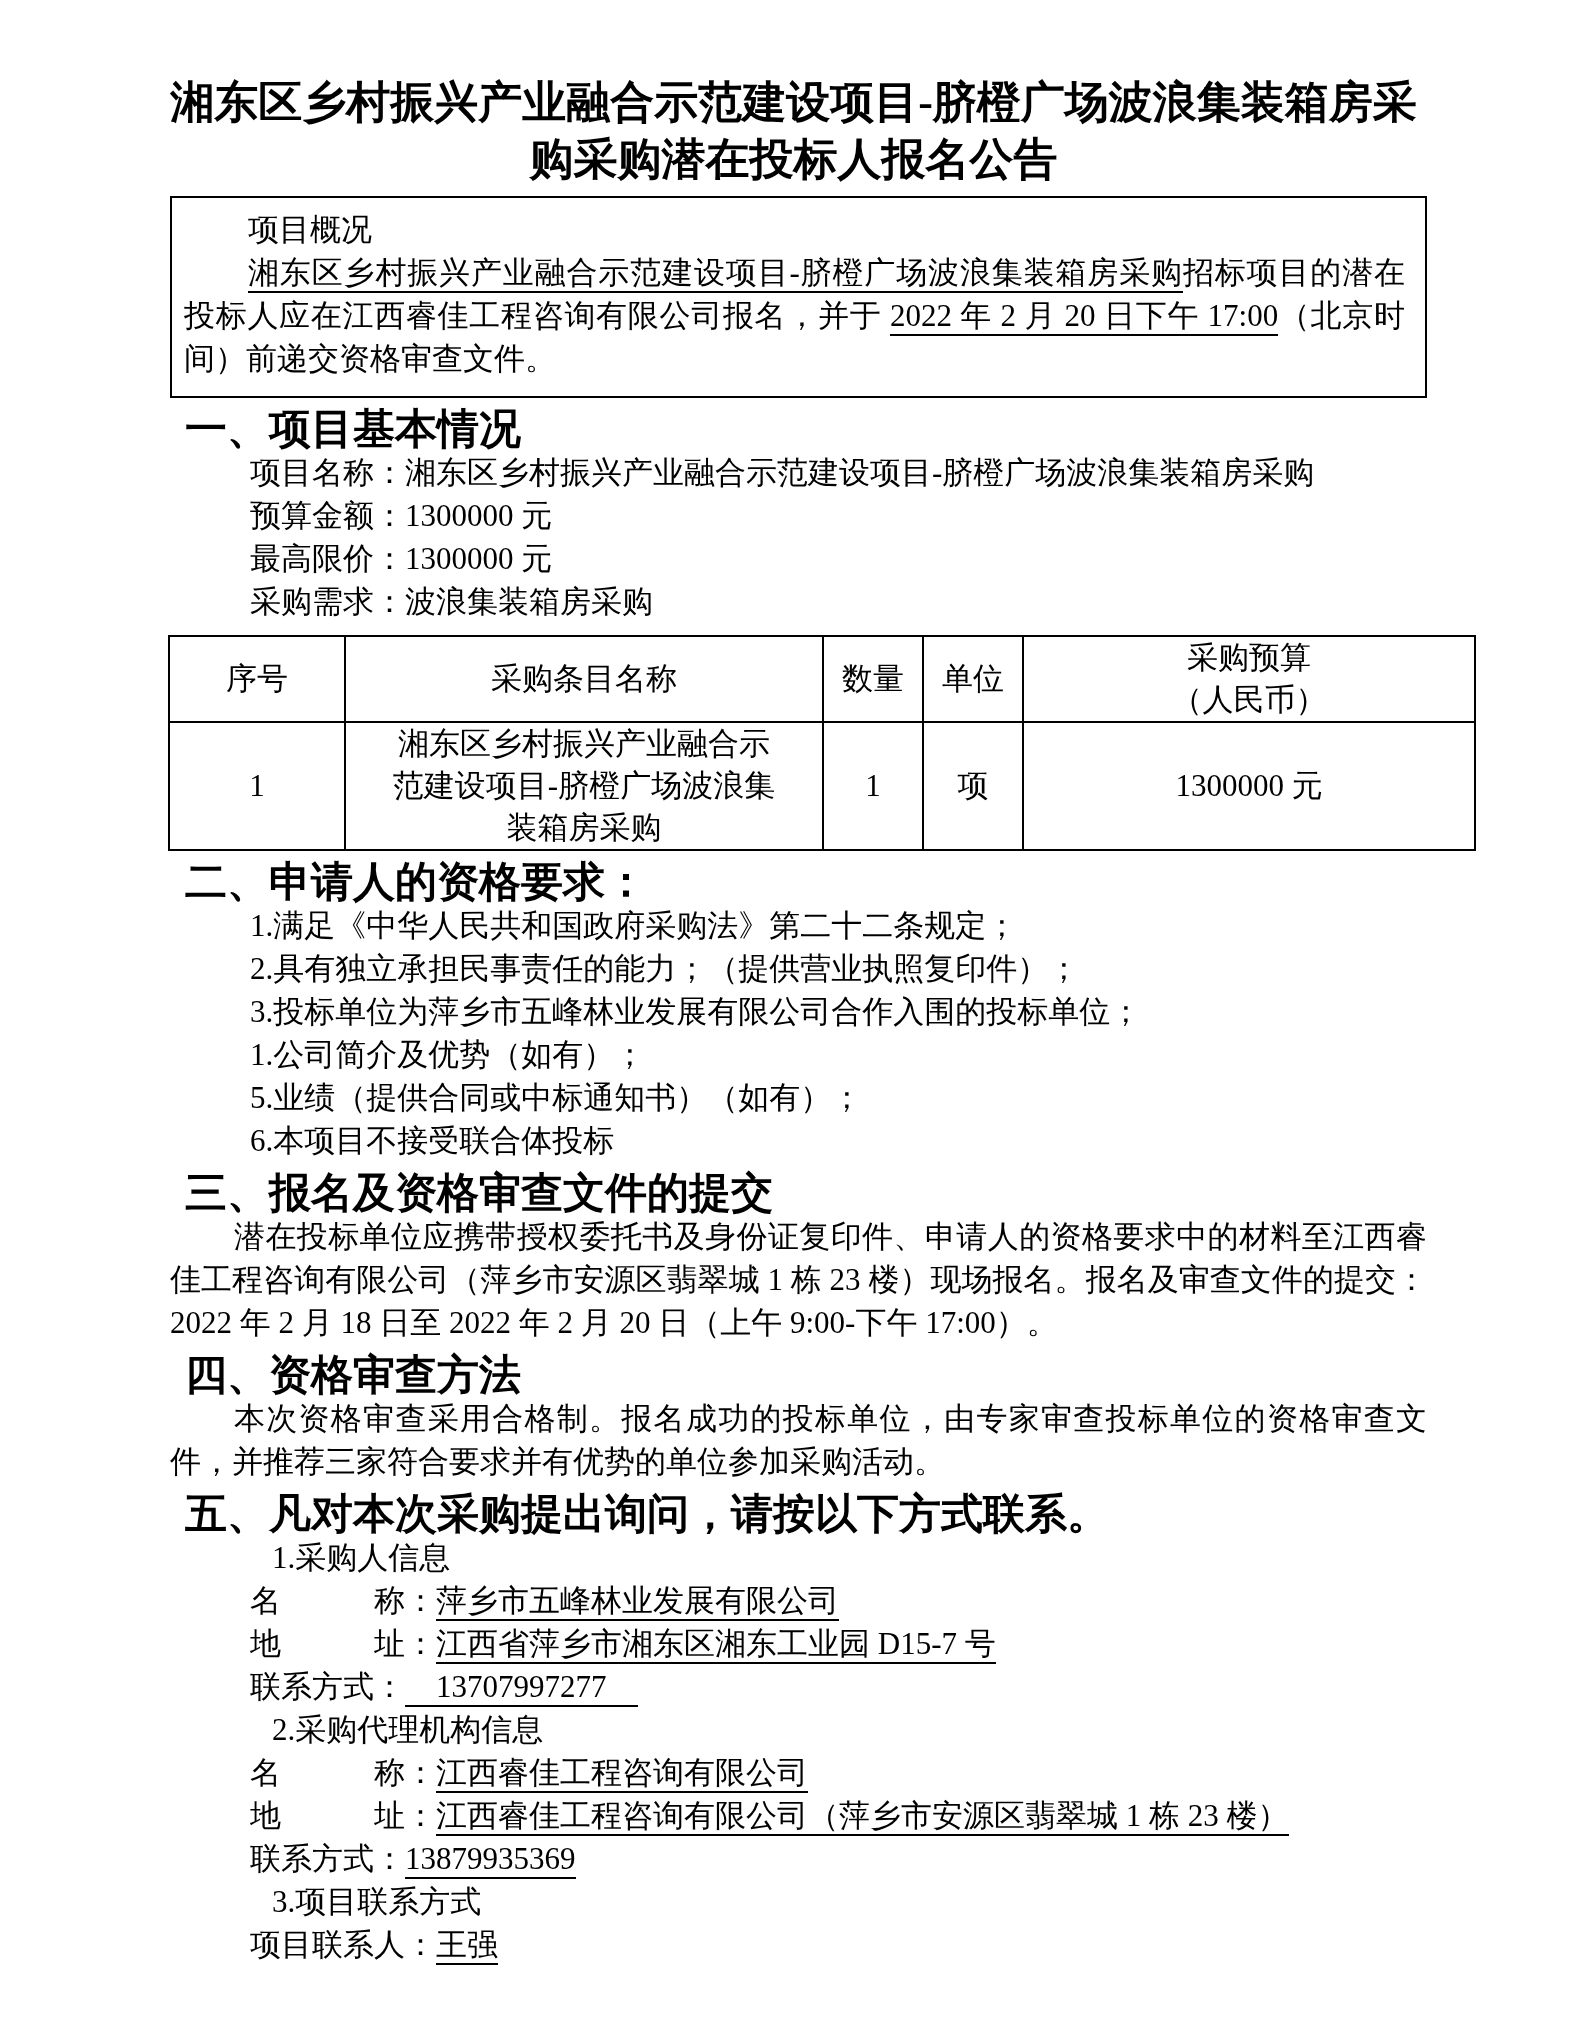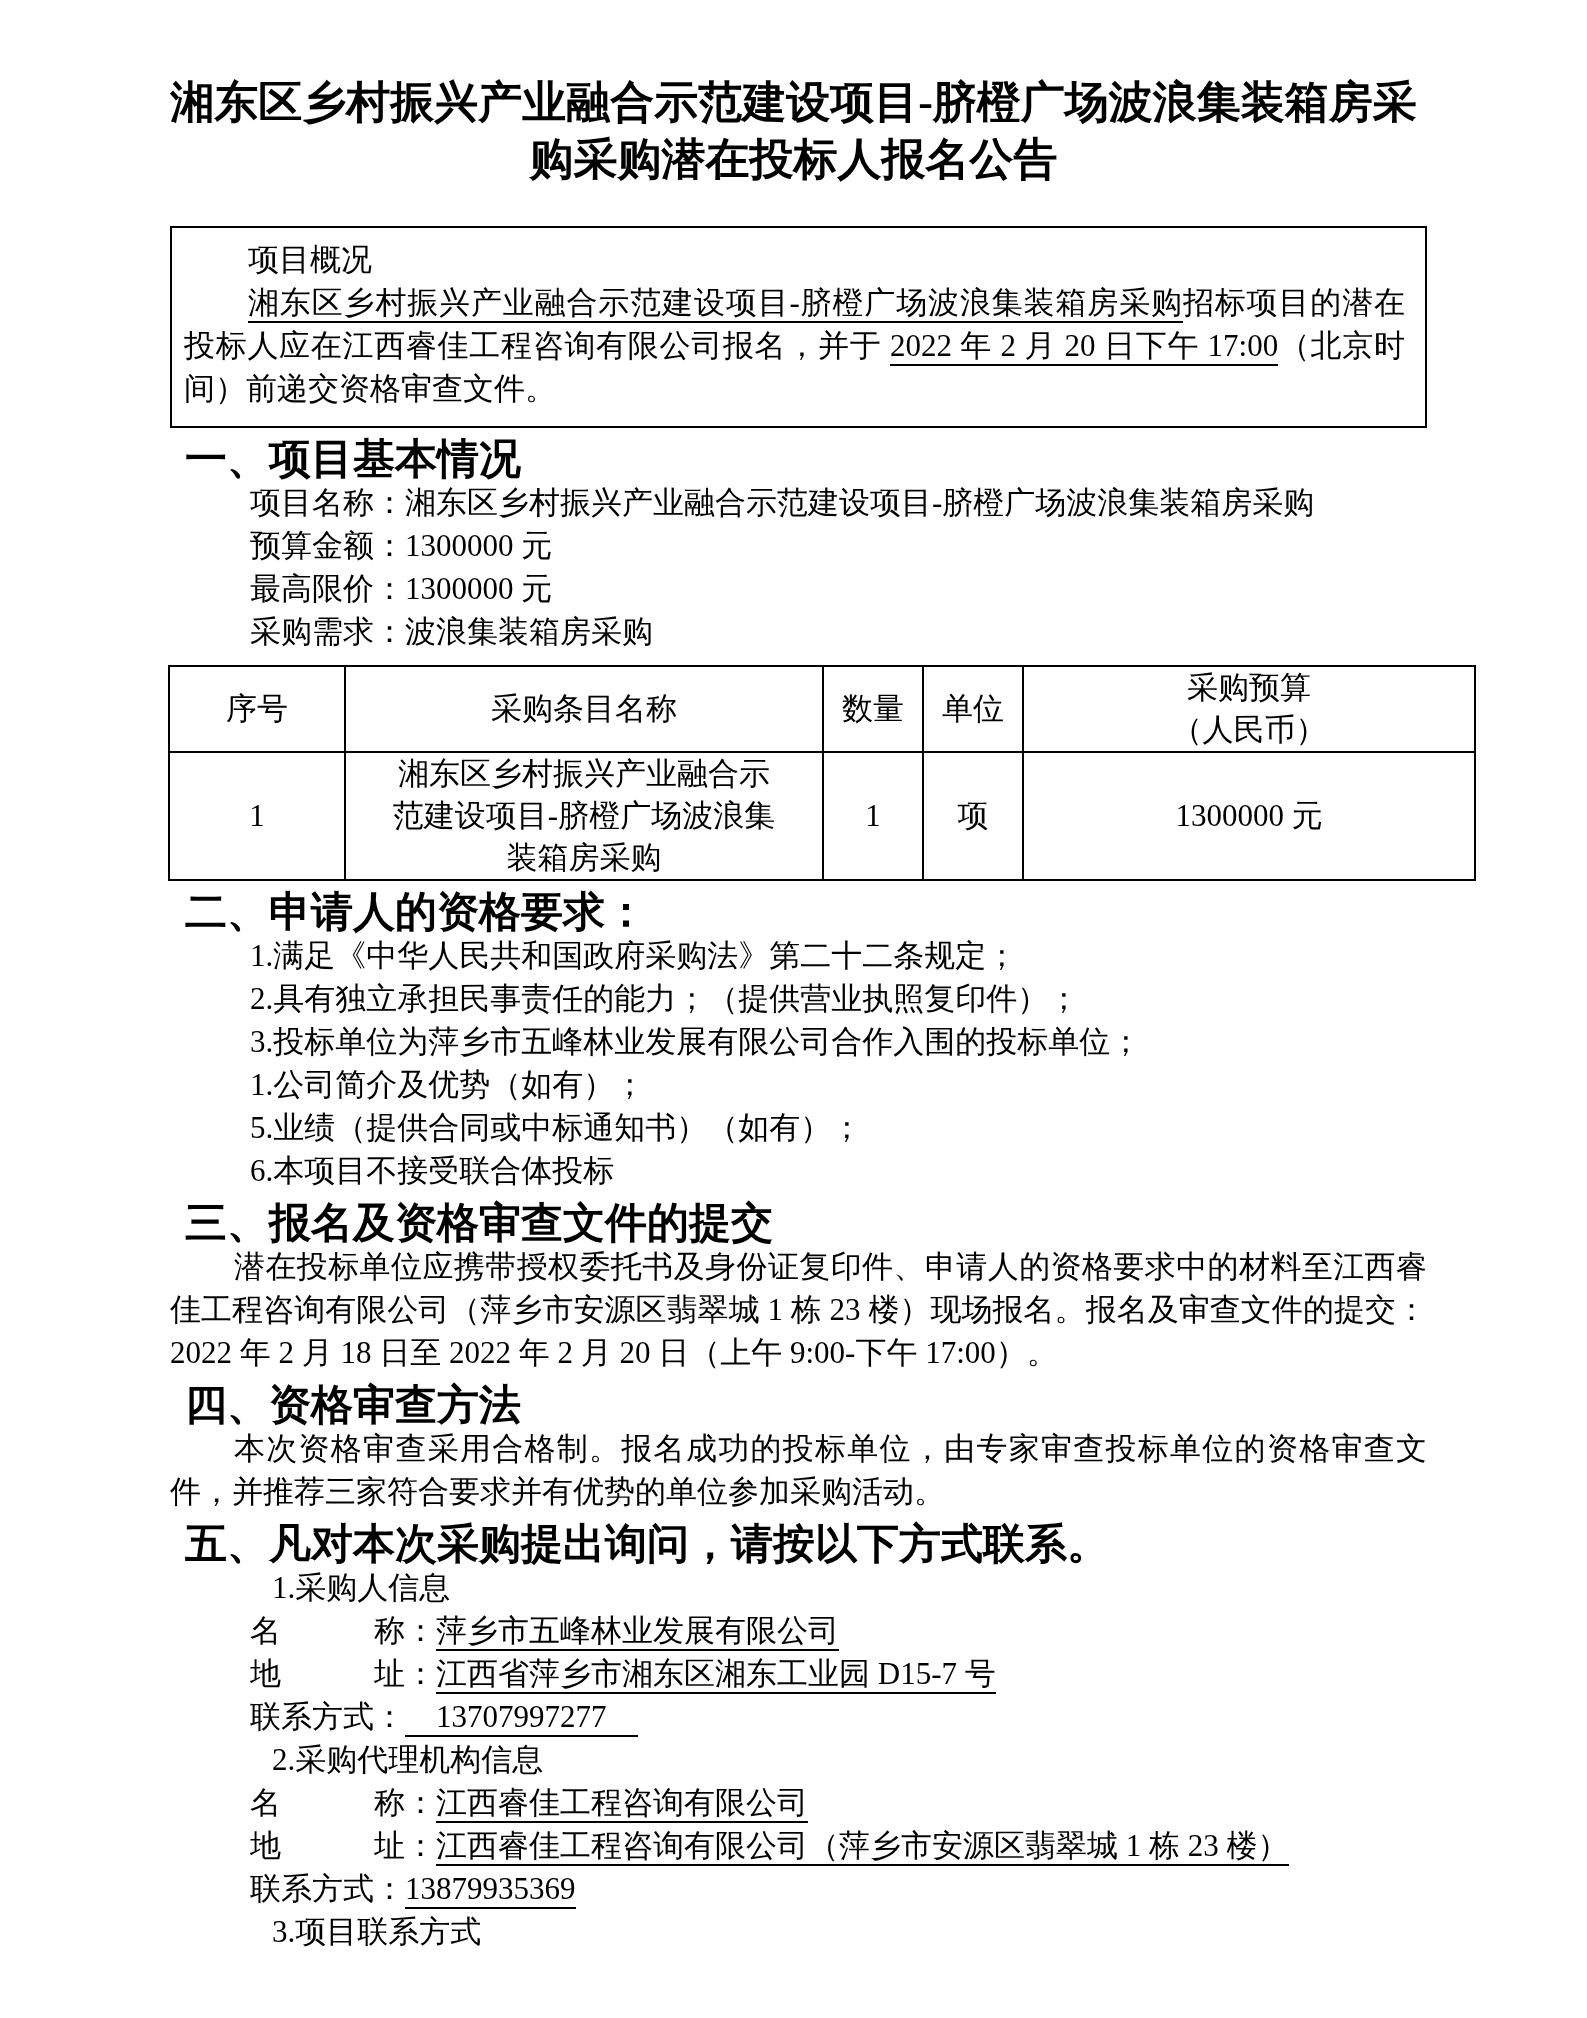--- a/index.html
+++ b/index.html
@@ -21,21 +21,21 @@
     font-weight: bold;
     text-align: center;
     letter-spacing: 0px;
   }
   .content {
     margin: 0 160px 0 170px; 
     font-size: 31px;
     line-height: 43px;
   }
   .overview-box {
-    margin-top: 38px;
+    margin-top: 8px;
     border: 2px solid #000000;
     padding: 10px 20px 16px 12px;
   }
   .box-heading { text-indent: 64px; }
   .box-para { text-indent: 64px; text-align: justify; }
   .u { border-bottom: 2px solid #000000; padding-bottom: 1px; }
   .sec-heading {
     font-family: "DejaVu Sans", "Liberation Sans", sans-serif;
     font-weight: bold;
     font-size: 42px;
@@ -137,15 +137,16 @@
     <p class="contact-line"><span>名　　　称：</span><span class="u">萍乡市五峰林业发展有限公司</span></p>
     <p class="contact-line"><span>地　　　址：</span><span class="u">江西省萍乡市湘东区湘东工业园 D15-7 号</span></p>
     <p class="contact-line"><span>联系方式：</span><span class="u">　13707997277　</span></p>
 
     <p class="group-label">2.采购代理机构信息</p>
     <p class="contact-line"><span>名　　　称：</span><span class="u">江西睿佳工程咨询有限公司</span></p>
     <p class="contact-line"><span>地　　　址：</span><span class="u">江西睿佳工程咨询有限公司（萍乡市安源区翡翠城 1 栋 23 楼）</span></p>
     <p class="contact-line"><span>联系方式：</span><span class="u">13879935369</span></p>
 
     <p class="group-label">3.项目联系方式</p>
+    <p class="contact-line"><span>项目联系人：</span><span class="u">王强</span></p>
 
   </div>
 </div>
 
 </body></html>

